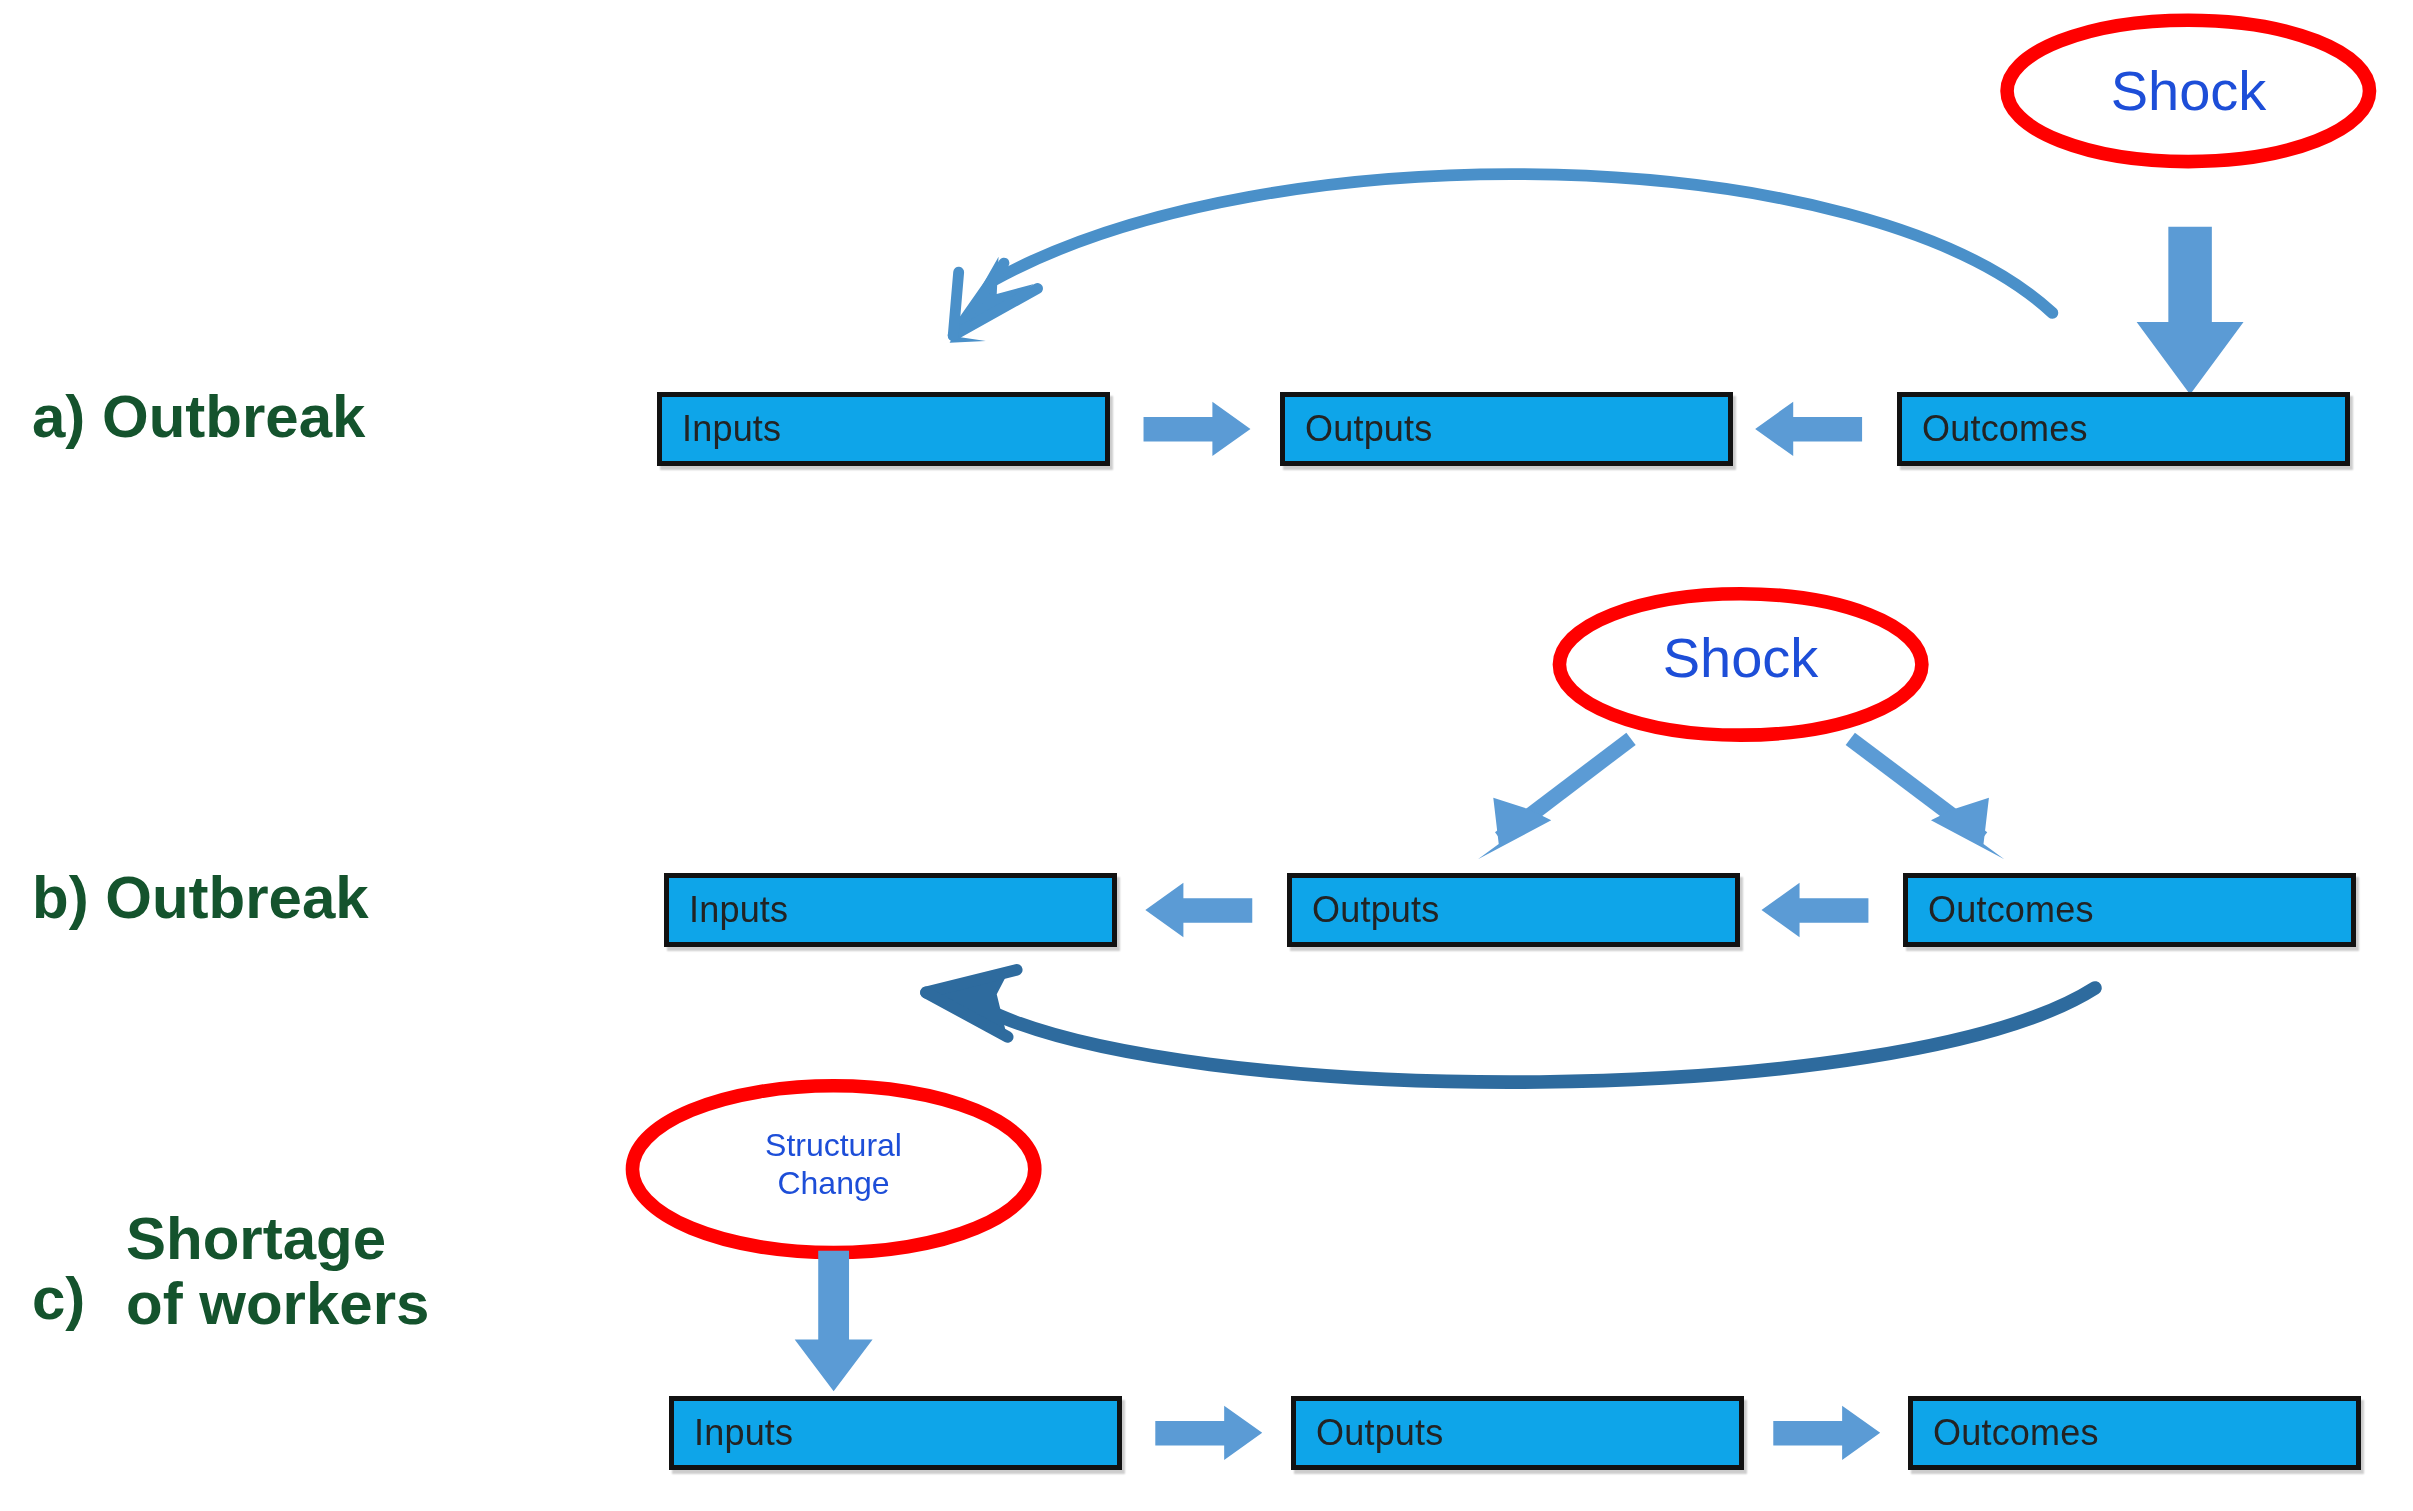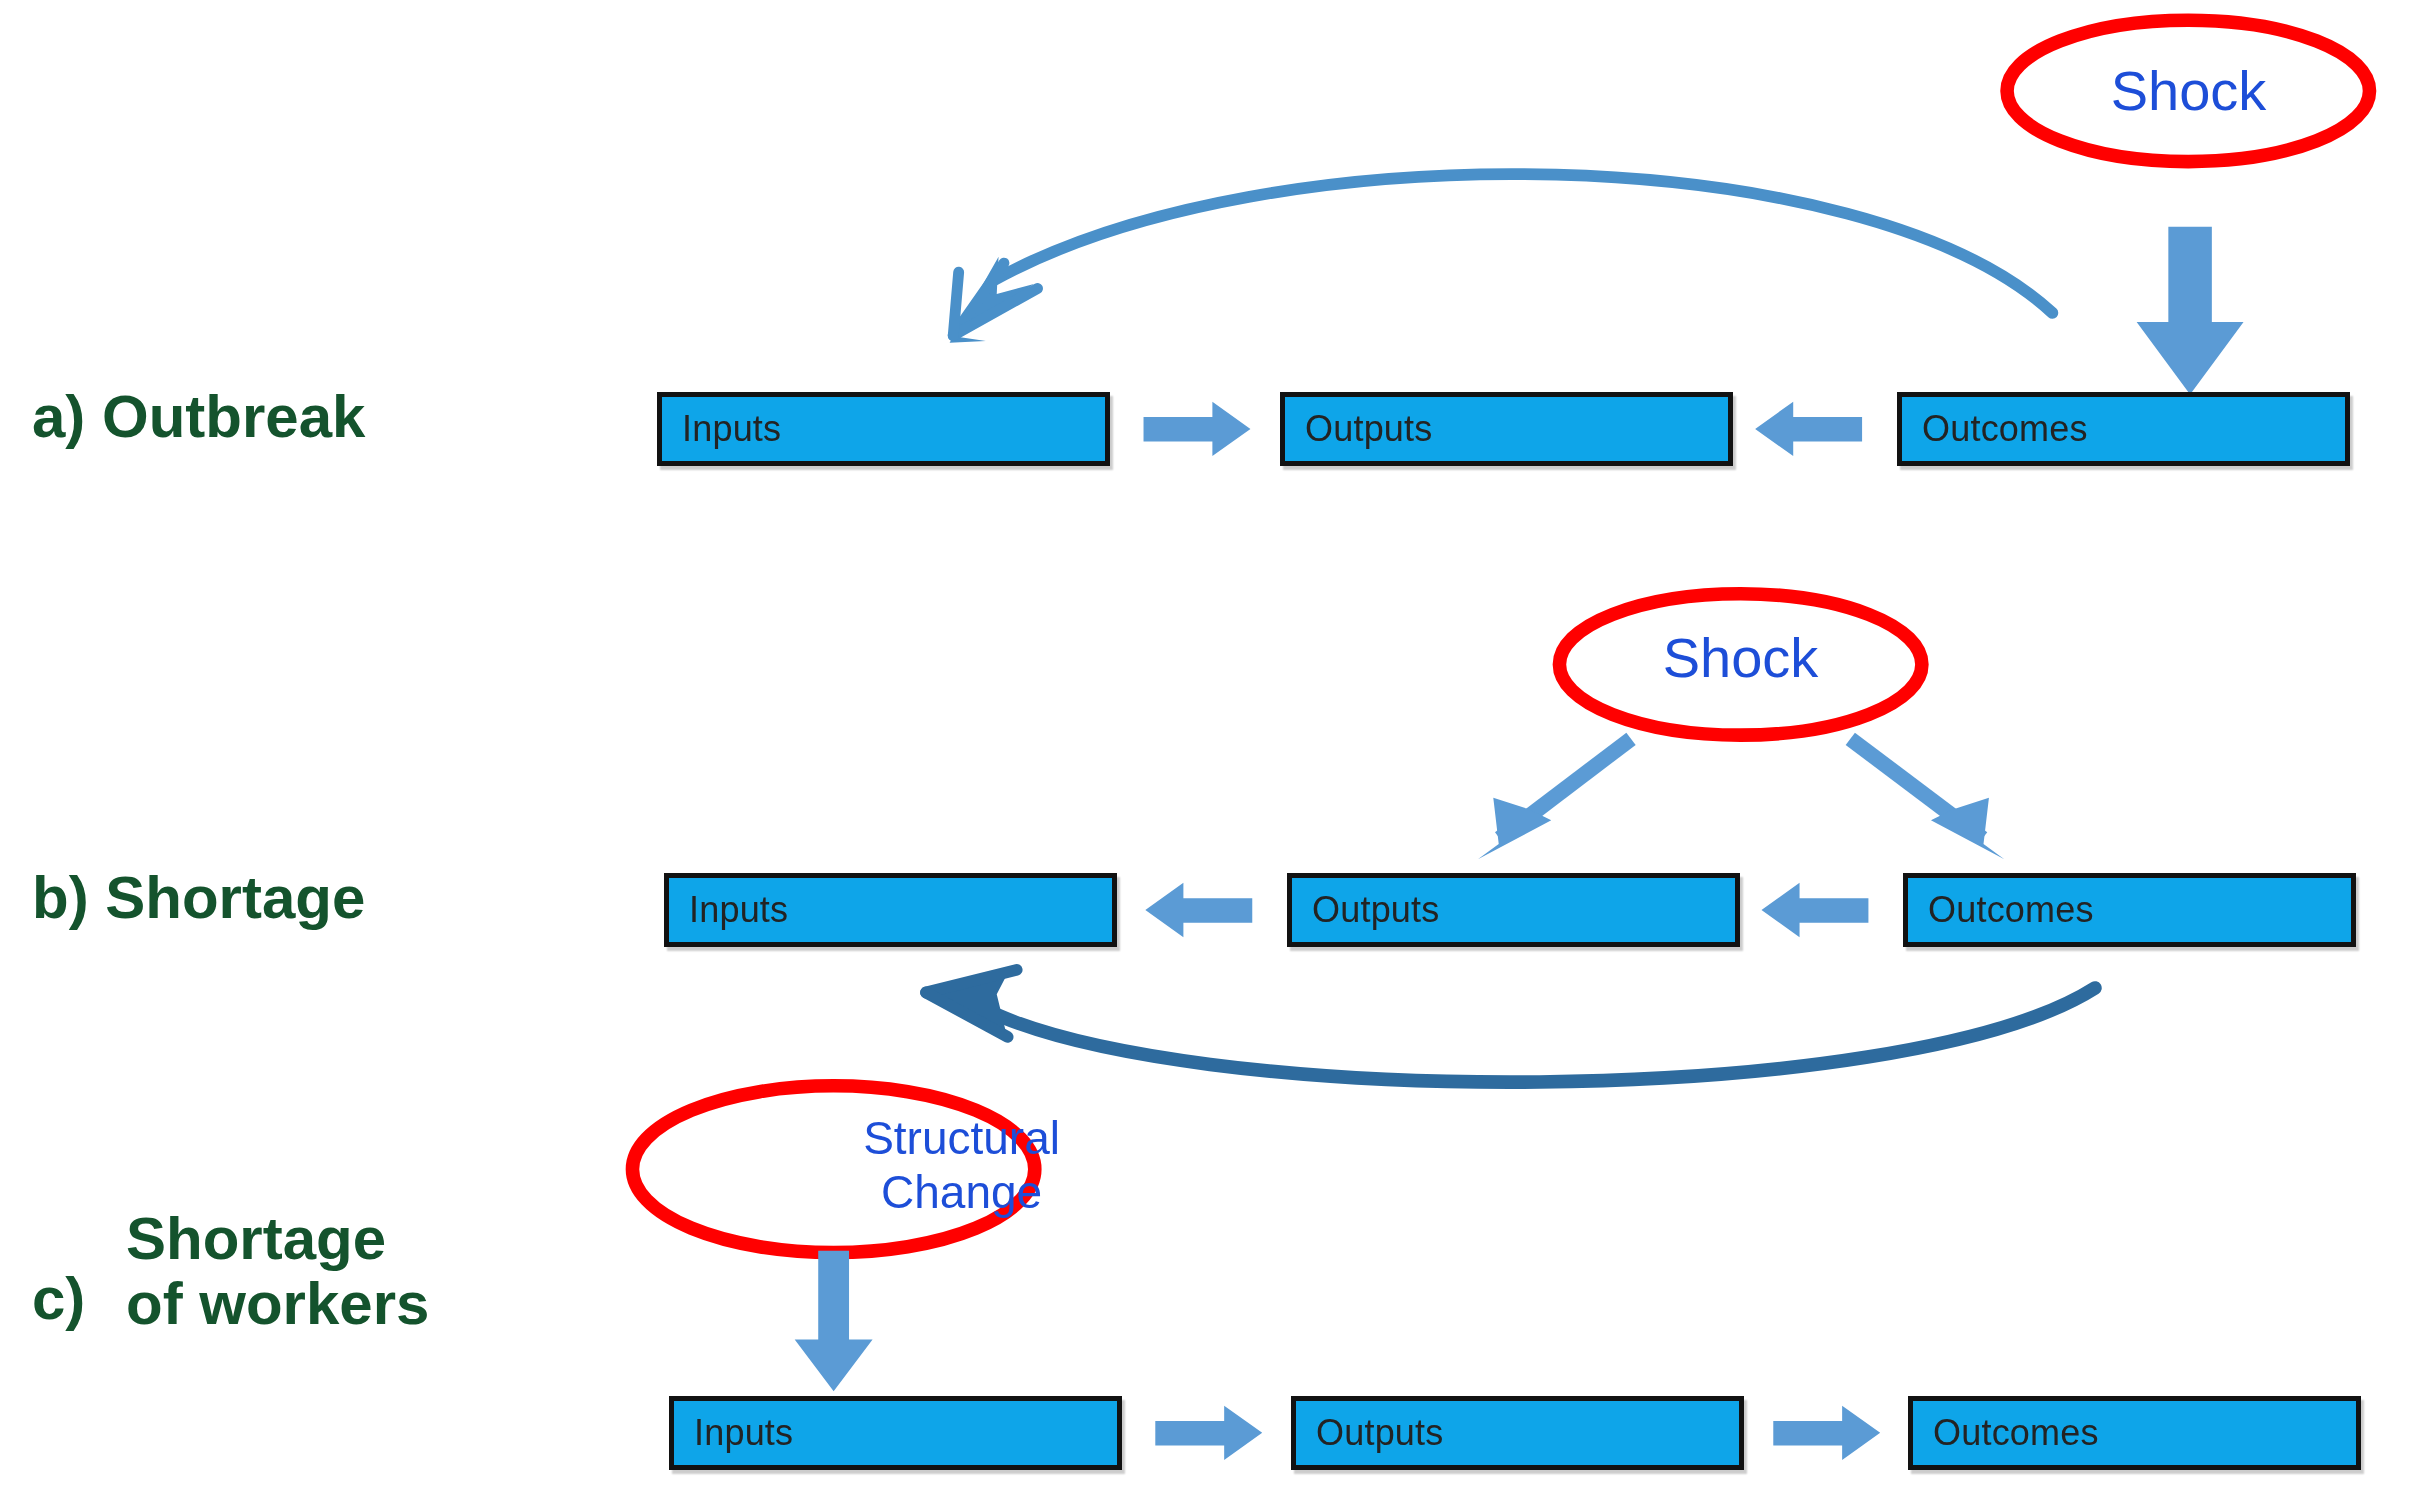--- a/index.html
+++ b/index.html
@@ -64,21 +64,21 @@
     position:absolute;
     display:flex;
     align-items:center;
     justify-content:center;
     text-align:center;
     color:#1d4ed8;
     pointer-events:none;
   }
   #shock-a-label{left:2007px; top:27px;  width:363px; height:127px; font-size:56px;}
   #shock-b-label{left:1559px; top:594px; width:363px; height:127px; font-size:56px;}
-  #sc-label{left:679px; top:1088px; width:381px; height:154px; font-size:46px; line-height:1.18;justify-content:flex-end;}
+  #sc-label{left:643px; top:1088px; width:381px; height:154px; font-size:32px; line-height:1.18;}
   #sc-label .l2{display:block;}
 </style>
 </head>
 <body>
 
 <div id="stage">
 
   <svg id="vector" viewBox="0 0 2663 1668">
     <defs>
 
@@ -146,21 +146,21 @@
       <polygon fill="#5B9BD5" points="1275,1568 1351,1568 1351,1551 1393,1581 1351,1611 1351,1595 1275,1595"></polygon>
     </g>
 
     <g>
       <polygon fill="#5B9BD5" points="1957,1568 2033,1568 2033,1551 2075,1581 2033,1611 2033,1595 1957,1595"></polygon>
     </g>
   </svg>
 
   <div class="row-label" id="label-a">a) Outbreak</div>
 
-  <div class="row-label" id="label-b">b) Shortage</div>
+  <div class="row-label" id="label-b">b) Outbreak</div>
 
   <div class="row-label" id="label-c-marker">c)</div>
 
   <div class="row-label" id="label-c-text"><span class="l1">Shortage</span><span class="l2">of workers</span></div>
 
   <div class="pbox" id="a-inputs">
     <span>Inputs</span>
   </div>
   <div class="pbox" id="a-outputs">
     <span>Outputs</span>

